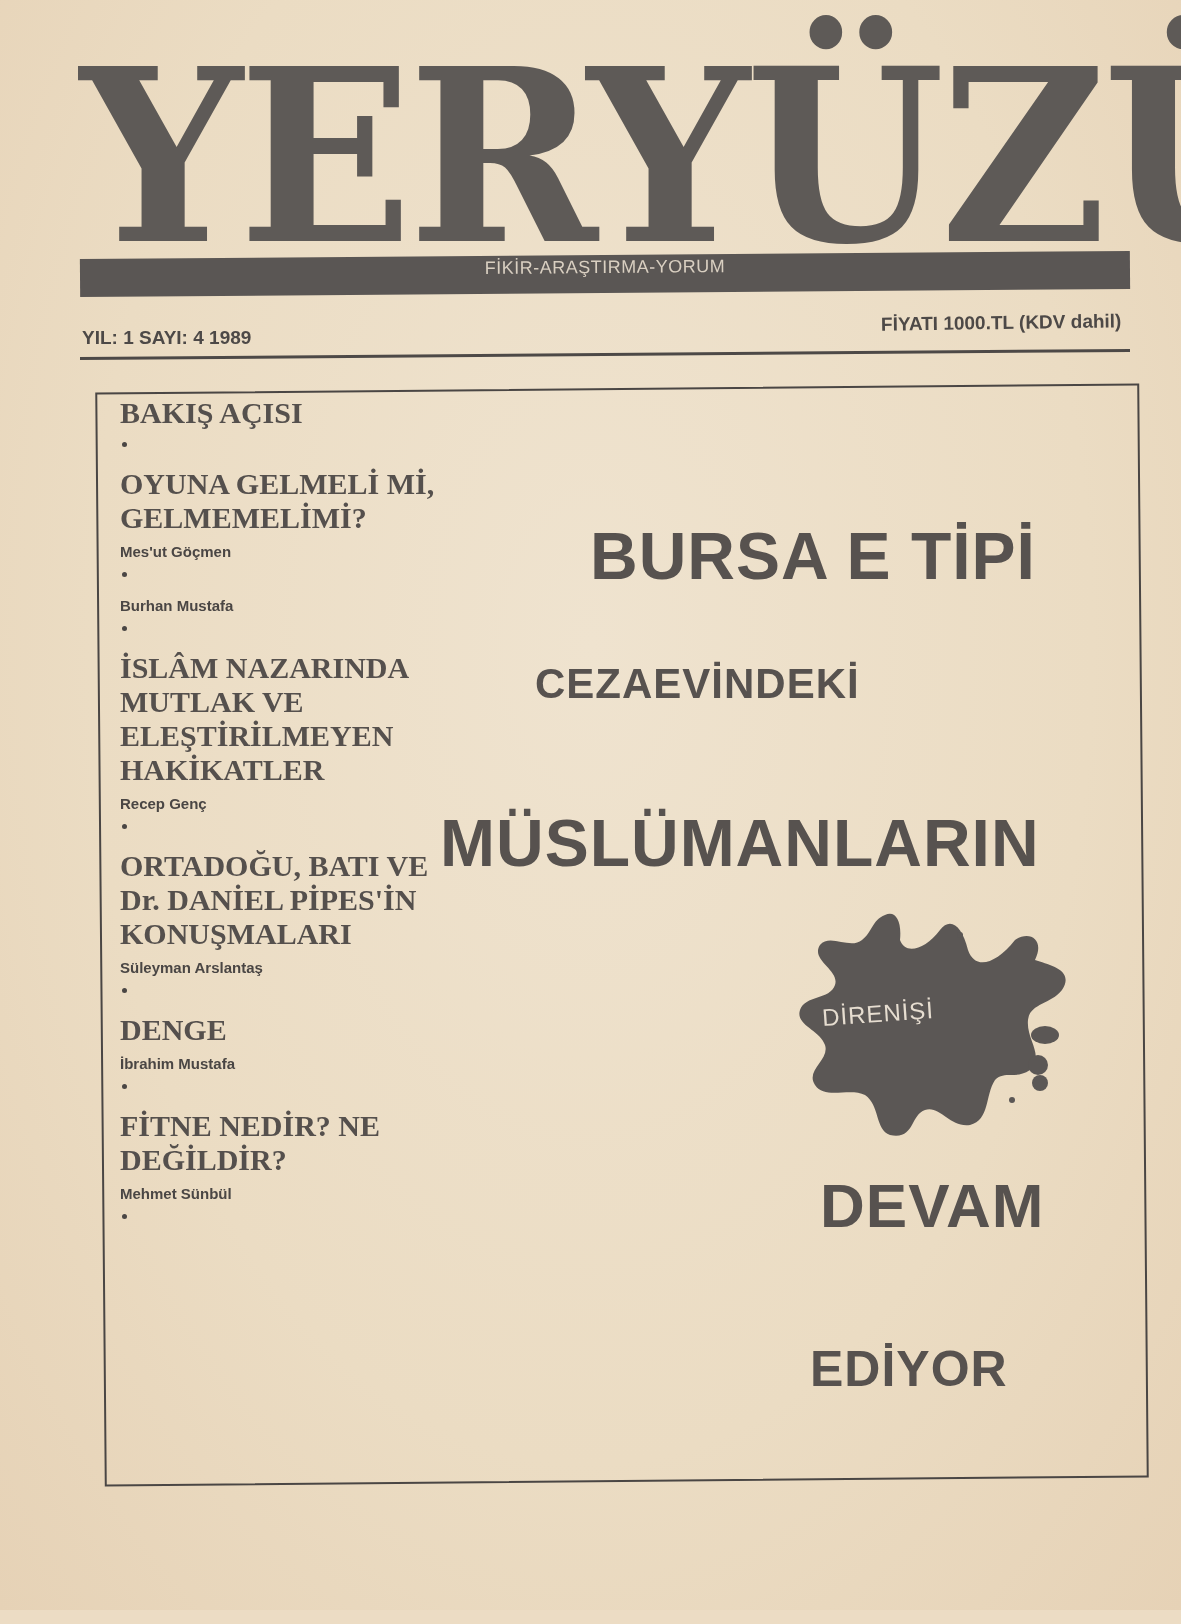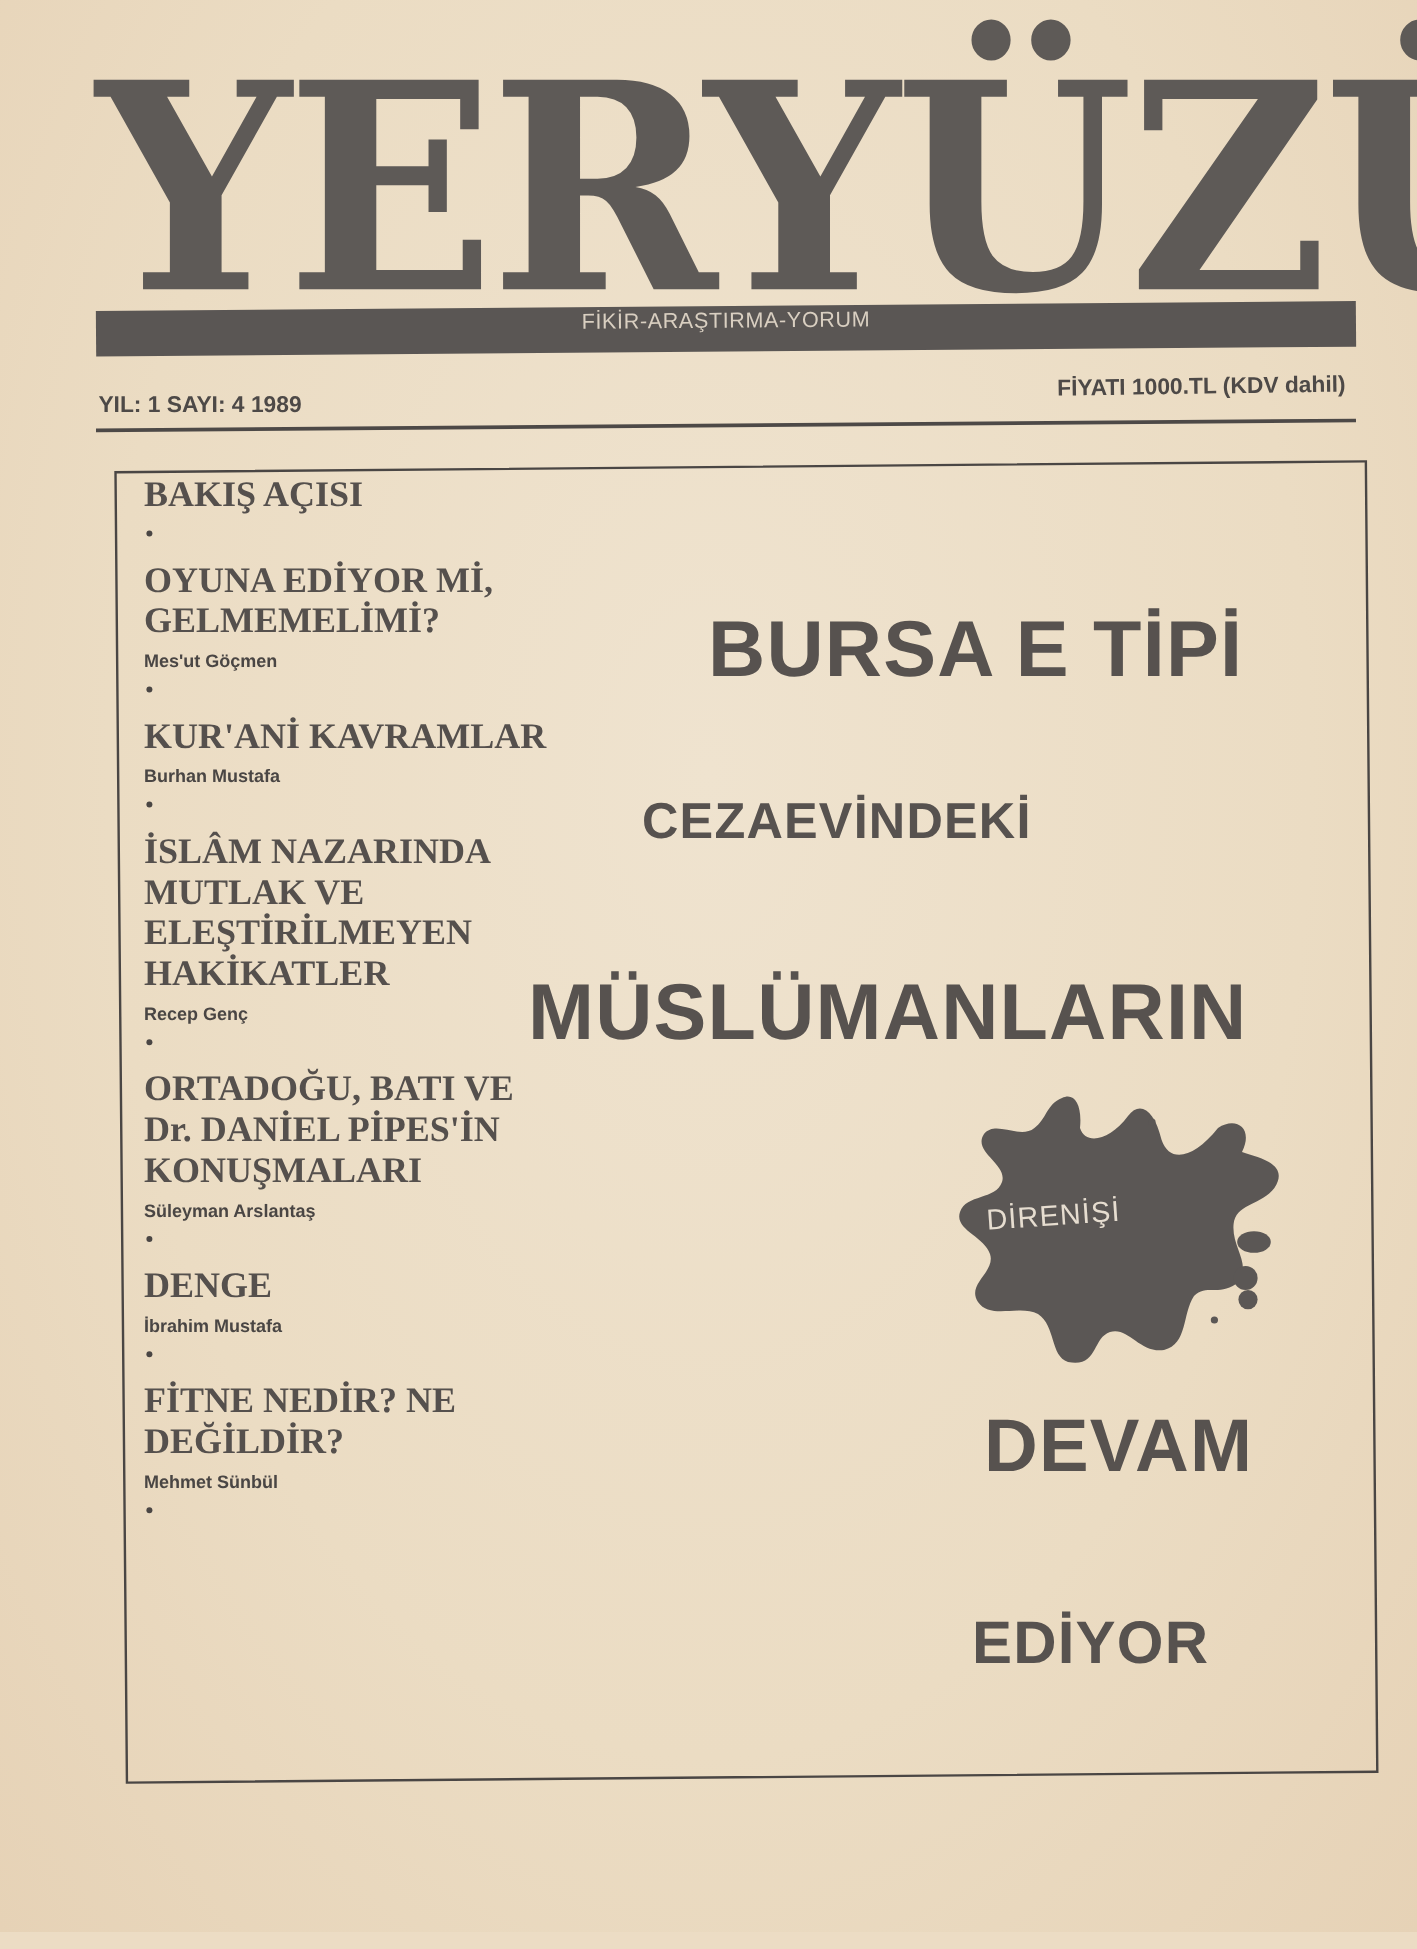--- a/index.html
+++ b/index.html
@@ -64,21 +64,21 @@
   }
   .bullet {
     display: block; width: 5px; height: 5px; border-radius: 50%;
     background: #4a4644; margin: 12px 0 20px 2px;
   }
   .headline {
     position: absolute; font-family: "Liberation Sans", sans-serif;
     font-weight: bold; color: #57524f; white-space: nowrap;
     letter-spacing: 1px;
   }
-  .h1 { left: 590px; top: 502px; font-size: 66px; }
+  .h1 { left: 590px; top: 518px; font-size: 66px; }
   .h2 { left: 535px; top: 660px; font-size: 42px; }
   .h3 { left: 440px; top: 805px; font-size: 66px; }
   .h4 { left: 820px; top: 1170px; font-size: 62px; }
   .h5 { left: 810px; top: 1340px; font-size: 50px; }
   .splat {
     position: absolute; left: 790px; top: 895px; width: 290px; height: 250px;
   }
   .splat-text {
     position: absolute; left: 822px; top: 1000px;
     color: #e6ddd0; font-size: 24px; letter-spacing: 1px;
@@ -101,26 +101,25 @@
   <div class="rule"></div>
 
   <div class="box"></div>
 
   <div class="toc">
     <div class="toc-item">
       <div class="toc-title">BAKIŞ AÇISI</div>
       <span class="bullet"></span>
     </div>
     <div class="toc-item">
-      <div class="toc-title">OYUNA EDİYOR Mİ, GELMEMELİMİ?</div>
+      <div class="toc-title">OYUNA GELMELİ Mİ, GELMEMELİMİ?</div>
       <div class="toc-author">Mes'ut Göçmen</div>
       <span class="bullet"></span>
     </div>
     <div class="toc-item">
-      <div class="toc-title">KUR'ANİ KAVRAMLAR</div>
       <div class="toc-author">Burhan Mustafa</div>
       <span class="bullet"></span>
     </div>
     <div class="toc-item">
       <div class="toc-title">İSLÂM NAZARINDA MUTLAK VE ELEŞTİRİLMEYEN HAKİKATLER</div>
       <div class="toc-author">Recep Genç</div>
       <span class="bullet"></span>
     </div>
     <div class="toc-item">
       <div class="toc-title">ORTADOĞU, BATI VE Dr. DANİEL PİPES'İN KONUŞMALARI</div>

